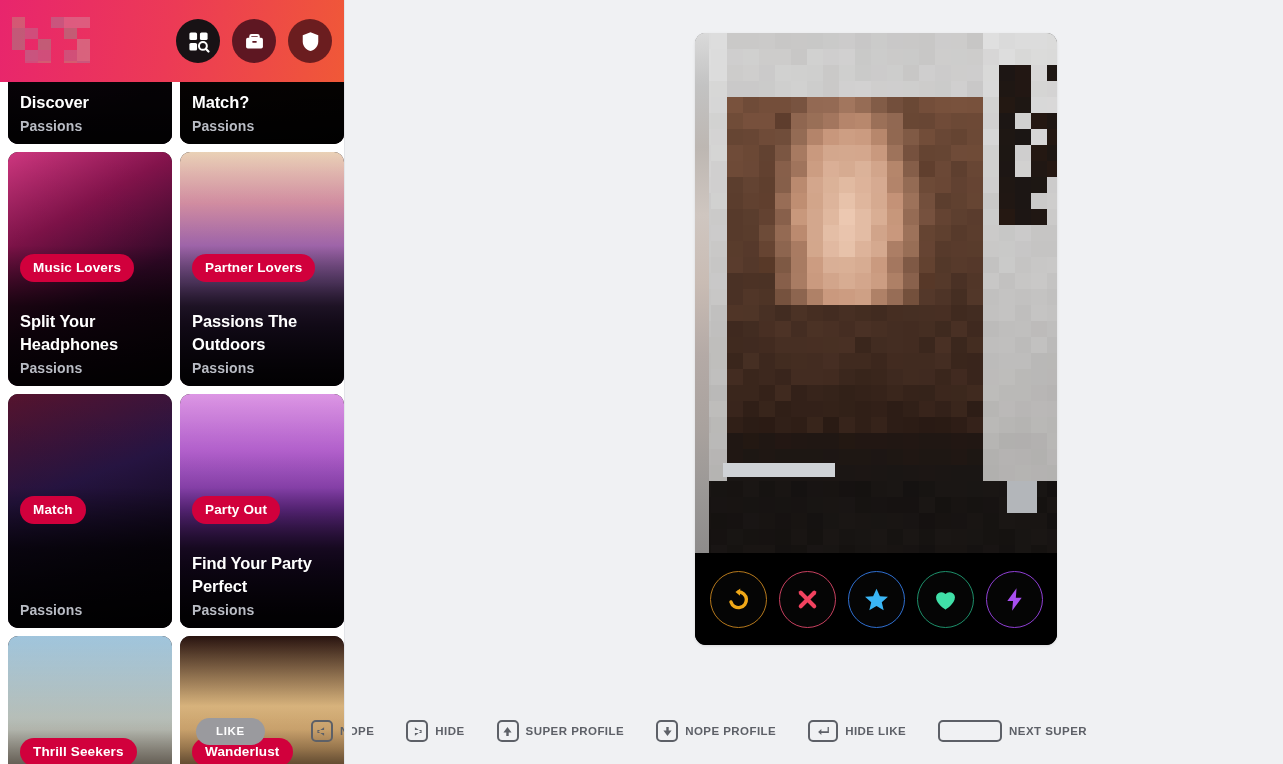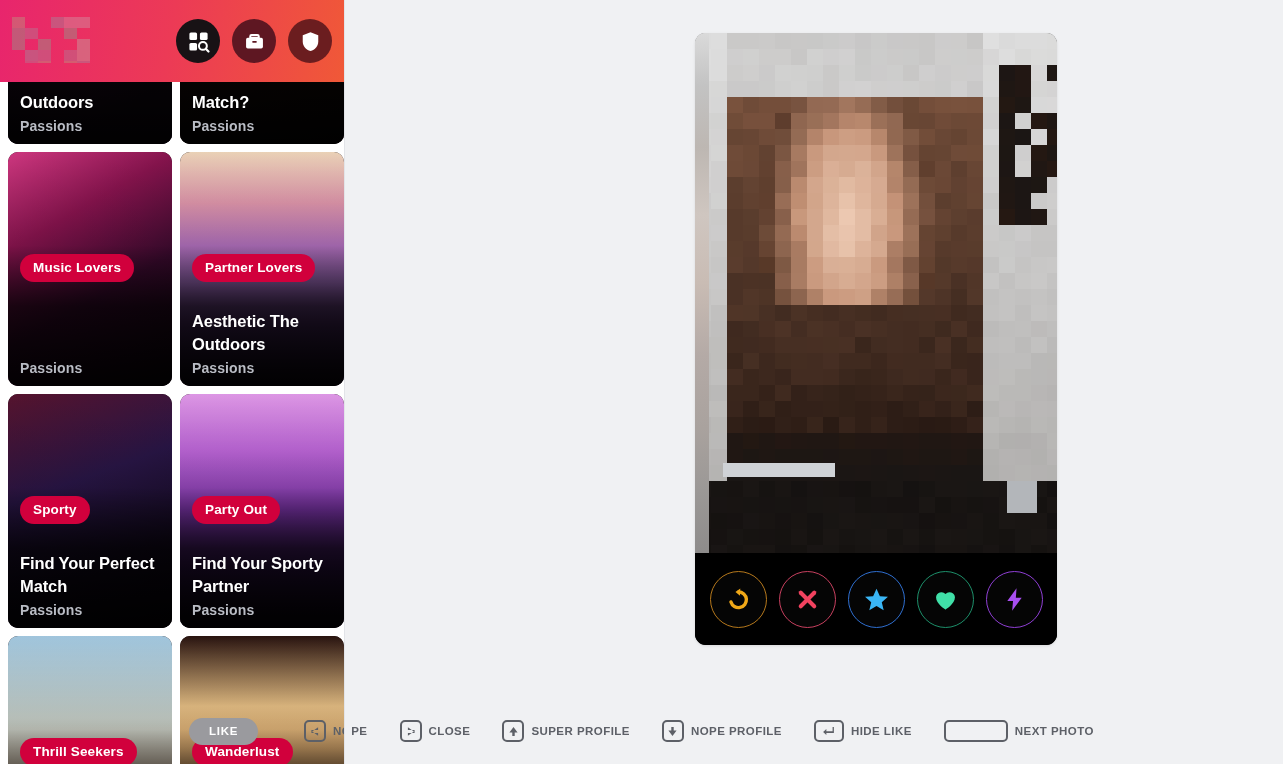--- a/index.html
+++ b/index.html
@@ -310,64 +310,64 @@
 <div class="app">
 
   <div class="left-panel">
 
     <div class="cards-scroll">
       <div class="cards-grid" id="cards-grid">
           <div class="pcard partial">
             <div class="pcard-img" style="background: radial-gradient(circle at 30% 40%, rgb(58, 16, 48) 0%, rgb(21, 10, 24) 70%) 0% 0% / cover, linear-gradient(160deg, rgb(42, 15, 38), rgb(13, 6, 16));"></div>
             <div class="pcard-shade"></div>
             <div class="pcard-text">
-              <div class="pcard-title">Outdoors</div>
+              <div class="pcard-title">Discover</div>
               <div class="pcard-sub">Passions</div>
             </div>
           </div>
           <div class="pcard partial">
             <div class="pcard-img" style="background: linear-gradient(165deg, rgb(61, 26, 18) 0%, rgb(29, 13, 10) 55%, rgb(10, 5, 5) 100%) 0% 0% / cover;"></div>
             <div class="pcard-shade"></div>
             <div class="pcard-text">
               <div class="pcard-title">Match?</div>
               <div class="pcard-sub">Passions</div>
             </div>
           </div>
           <div class="pcard">
             <div class="pcard-img" style="background: linear-gradient(150deg, rgb(217, 58, 134) 0%, rgb(139, 20, 80) 30%, rgb(58, 10, 46) 60%, rgb(18, 6, 16) 100%) 0% 0% / cover;"></div>
             <div class="pcard-shade"></div>
             <div class="pcard-badge" style="background: rgb(209, 0, 60);">Music Lovers</div>
             <div class="pcard-text">
+              <div class="pcard-title">Split Your Headphones</div>
               <div class="pcard-sub">Passions</div>
             </div>
           </div>
           <div class="pcard">
             <div class="pcard-img" style="background: linear-gradient(rgb(246, 220, 192) 0%, rgb(229, 154, 176) 22%, rgb(180, 114, 192) 40%, rgb(141, 95, 168) 56%, rgb(75, 42, 99) 74%, rgb(21, 12, 28) 100%) 0% 0% / cover;"></div>
             <div class="pcard-shade"></div>
             <div class="pcard-badge" style="background: rgb(209, 0, 60);">Partner Lovers</div>
             <div class="pcard-text">
-              <div class="pcard-title">Aesthetic The Outdoors</div>
+              <div class="pcard-title">Passions The Outdoors</div>
               <div class="pcard-sub">Passions</div>
             </div>
           </div>
           <div class="pcard">
             <div class="pcard-img" style="background: linear-gradient(160deg, rgb(90, 20, 48) 0%, rgb(42, 22, 72) 38%, rgb(20, 10, 32) 70%, rgb(7, 3, 9) 100%) 0% 0% / cover;"></div>
             <div class="pcard-shade"></div>
-            <div class="pcard-badge" style="background: rgb(209, 0, 60);">Sporty</div>
+            <div class="pcard-badge" style="background: rgb(209, 0, 60);">Match</div>
             <div class="pcard-text">
-              <div class="pcard-title">Find Your Perfect Match</div>
               <div class="pcard-sub">Passions</div>
             </div>
           </div>
           <div class="pcard">
             <div class="pcard-img" style="background: linear-gradient(rgb(232, 158, 240) 0%, rgb(196, 106, 224) 24%, rgb(122, 51, 168) 50%, rgb(51, 20, 80) 76%, rgb(12, 5, 18) 100%) 0% 0% / cover;"></div>
             <div class="pcard-shade"></div>
             <div class="pcard-badge" style="background: rgb(209, 0, 60);">Party Out</div>
             <div class="pcard-text">
-              <div class="pcard-title">Find Your Sporty Partner</div>
+              <div class="pcard-title">Find Your Party Perfect</div>
               <div class="pcard-sub">Passions</div>
             </div>
           </div>
           <div class="pcard">
             <div class="pcard-img" style="background: linear-gradient(rgb(168, 207, 232) 0%, rgb(205, 214, 207) 35%, rgb(185, 168, 148) 60%, rgb(138, 123, 106) 85%, rgb(91, 80, 72) 100%) 0% 0% / cover;"></div>
             <div class="pcard-shade"></div>
             <div class="pcard-badge" style="background: rgb(209, 0, 60);">Thrill Seekers</div>
           </div>
           <div class="pcard">
             <div class="pcard-img" style="background: linear-gradient(rgb(42, 20, 16) 0%, rgb(240, 199, 138) 30%, rgb(217, 169, 110) 48%, rgb(107, 74, 50) 72%, rgb(26, 14, 8) 100%) 0% 0% / cover;"></div>
@@ -1244,21 +1244,21 @@
             </svg>
           </div>
           <span class="sc-label">NOPE</span>
         </div>
         <div class="sc-item">
           <div class="keycap">
             <svg width="13" height="13" viewBox="0 0 14 14">
               <path d="M4.2 2.4 10.6 7l-6.4 4.6V8.6h7.2V5.4H4.2z" fill="#5d6067"></path>
             </svg>
           </div>
-          <span class="sc-label">CLOSE</span>
+          <span class="sc-label">HIDE</span>
         </div>
         <div class="sc-item">
           <div class="keycap">
             <svg width="13" height="13" viewBox="0 0 14 14">
               <path d="M7 2.2 2.6 8.2h3.1v3.6h2.6V8.2h3.1z" fill="#5d6067"></path>
             </svg>
           </div>
           <span class="sc-label">SUPER PROFILE</span>
         </div>
         <div class="sc-item">
@@ -1272,18 +1272,18 @@
         <div class="sc-item">
           <div class="keycap enter">
             <svg width="13" height="13" viewBox="0 0 14 14">
               <path d="M11.4 2.2v4.6H4.7V4.3L1.2 7.6l3.5 3.3V8.6h8.1V2.2z" fill="#5d6067"></path>
             </svg>
           </div>
           <span class="sc-label">HIDE LIKE</span>
         </div>
         <div class="sc-item">
           <div class="keycap space"></div>
-          <span class="sc-label">NEXT PHOTO</span>
+          <span class="sc-label">NEXT SUPER</span>
         </div>
       </div>
   </div>
 
 </div>
 
 </body></html>

